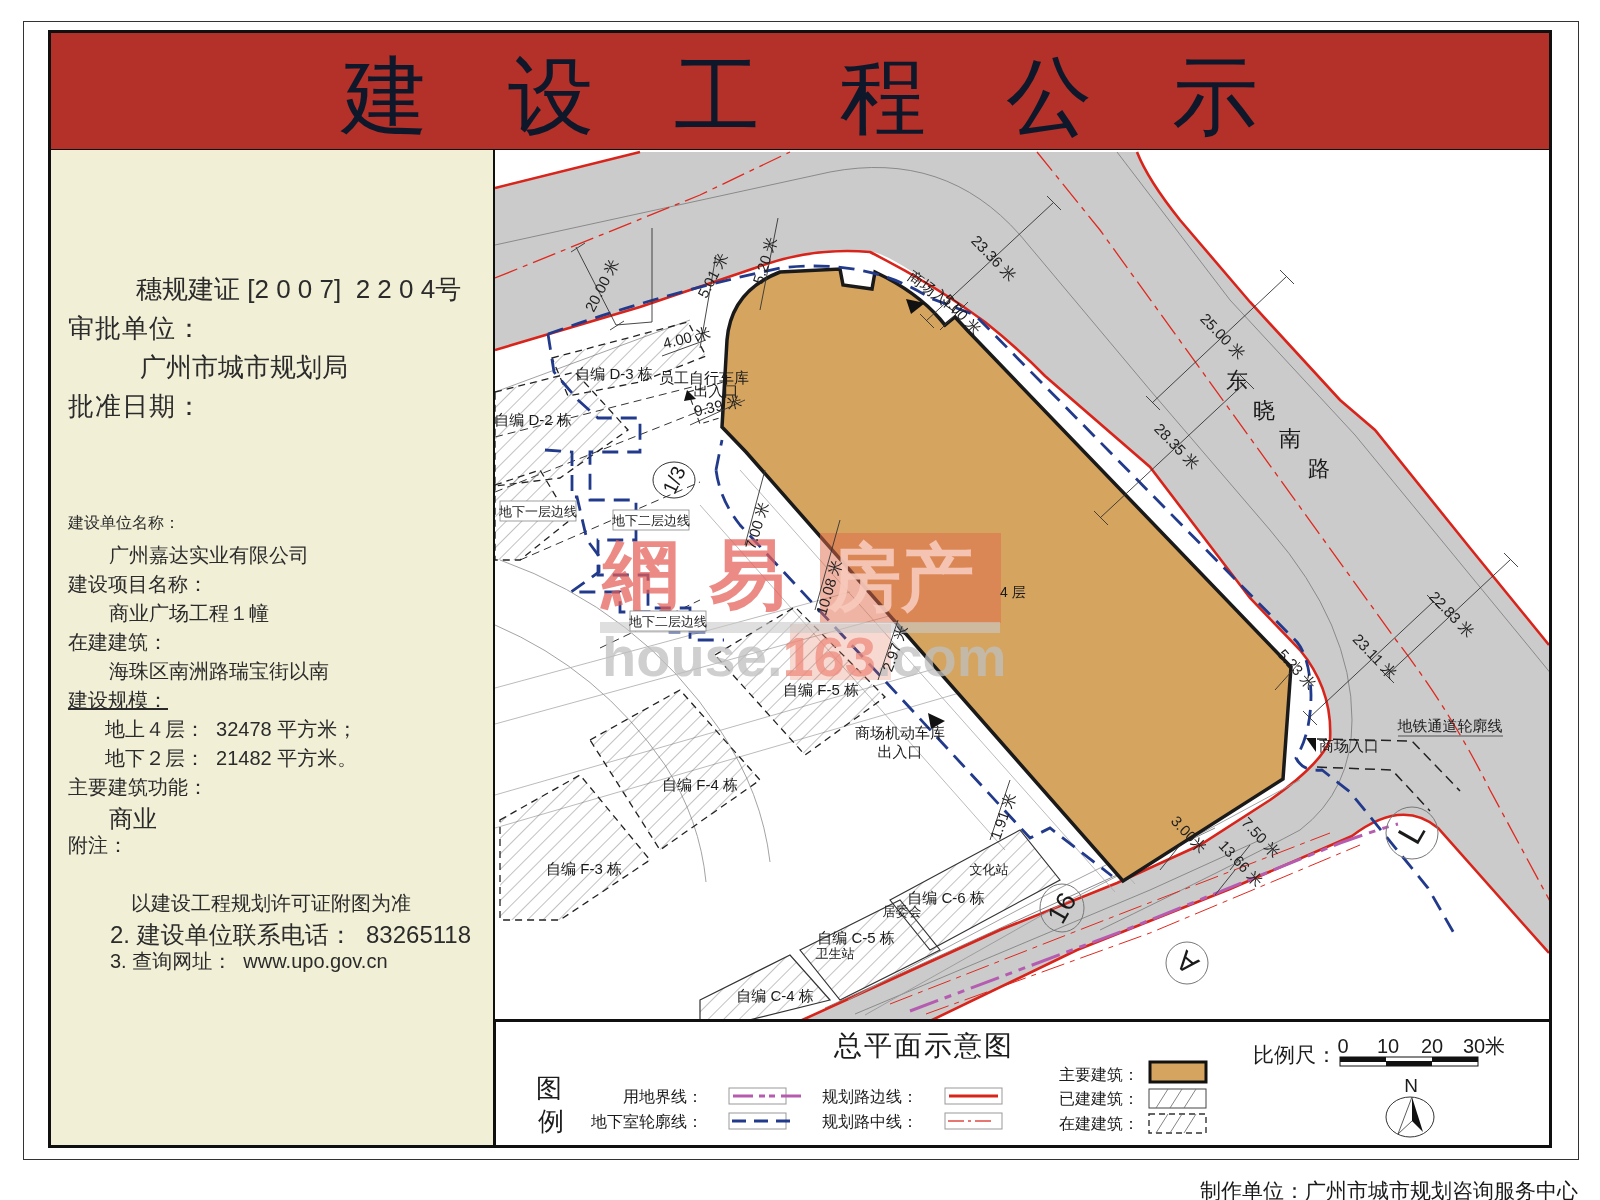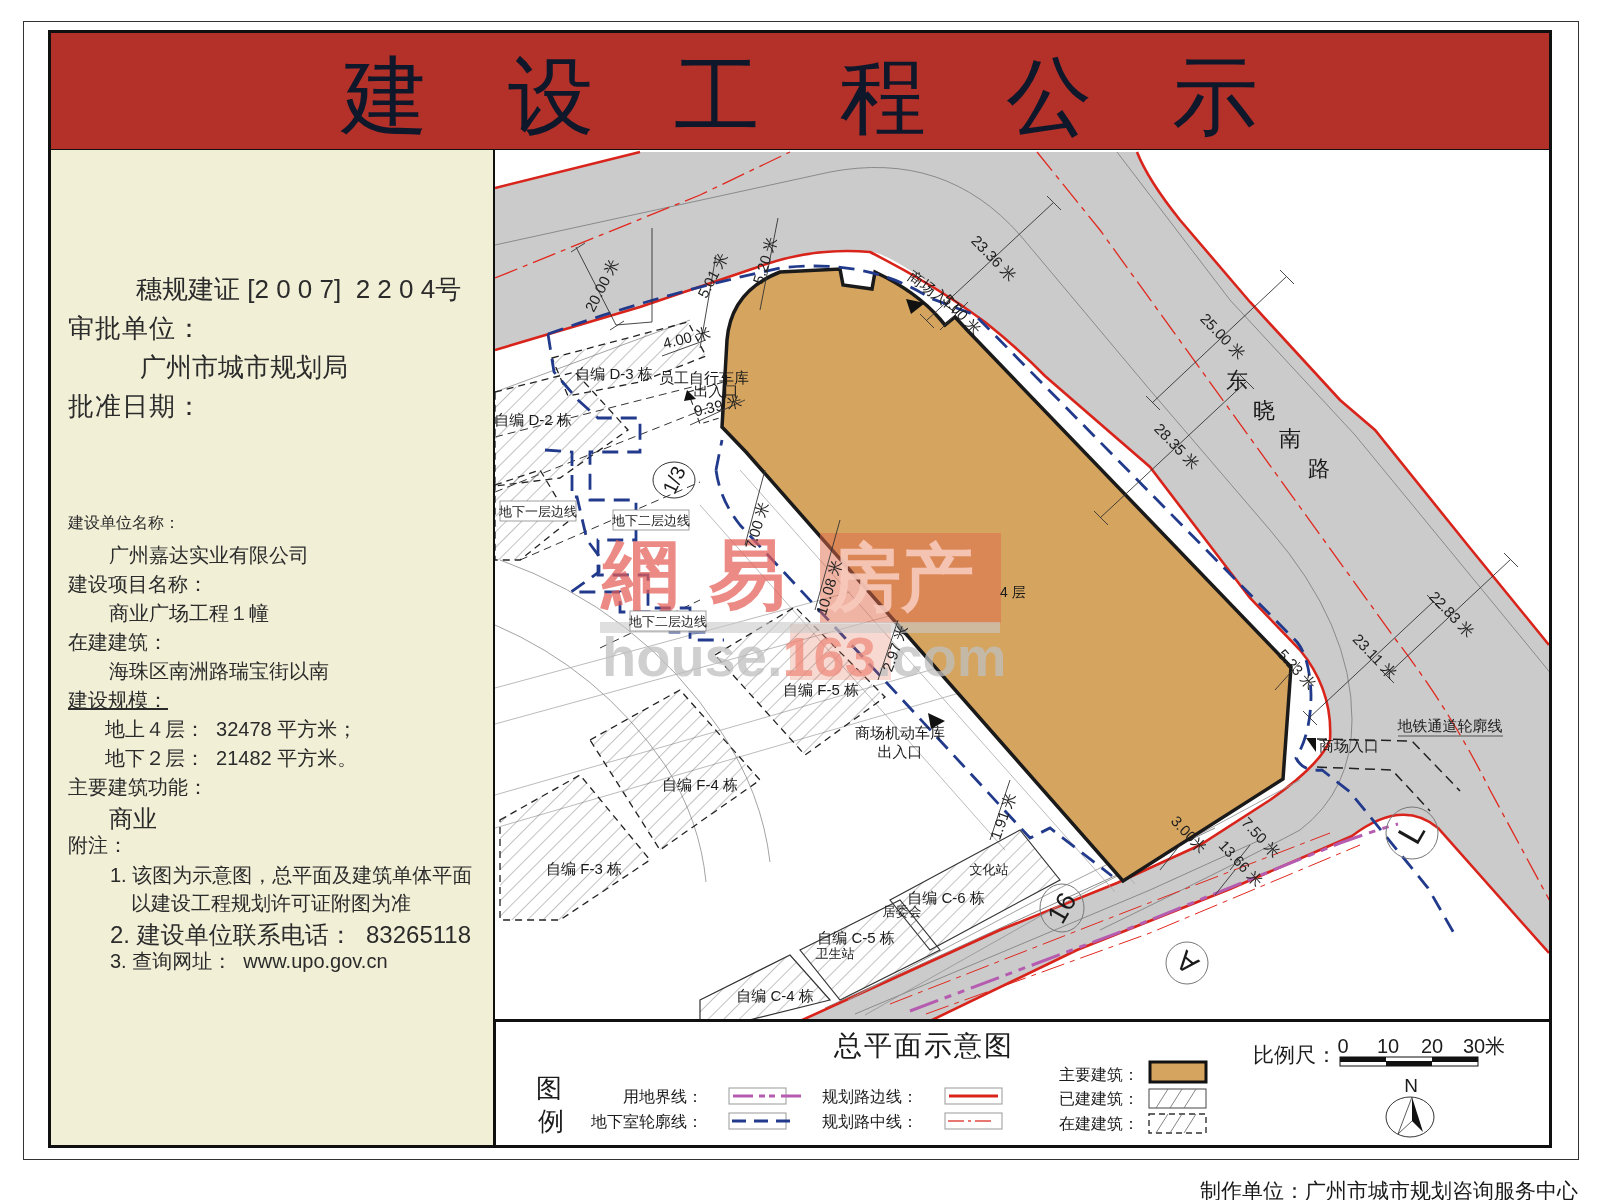--- a/index.html
+++ b/index.html
@@ -47,21 +47,20 @@
 <div class="abs" style="left:105px;top:716px;font-size:20px;">地上４层：&nbsp;&nbsp;32478 平方米；</div>
 
 <div class="abs" style="left:105px;top:745px;font-size:20px;">地下２层：&nbsp;&nbsp;21482 平方米。</div>
 
 <div class="abs" style="left:68px;top:774px;font-size:20px;">主要建筑功能：</div>
 
 <div class="abs" style="left:109px;top:803px;font-size:24px;">商业</div>
 
 <div class="abs" style="left:68px;top:832px;font-size:20px;">附注：</div>
 
-<div class="abs" style="left:110px;top:862px;font-size:20px;">1. 该图为示意图，总平面及建筑单体平面</div>
 
 <div class="abs" style="left:131px;top:890px;font-size:20px;font-family:Liberation Mono, monospace;">以建设工程规划许可证附图为准</div>
 
 <div class="abs" style="left:110px;top:919px;font-size:24px;text-align:right;">2. 建设单位联系电话：&nbsp;&nbsp;83265118</div>
 
 <div class="abs" style="left:110px;top:948px;font-size:20px;">3. 查询网址：&nbsp;&nbsp;www.upo.gov.cn</div>
 </div>
 
 <div id="plansvg" class="abs" style="left:495px;top:150px;">
 <svg width="1054" height="871" viewBox="495 150 1054 871" font-family="Liberation Sans, sans-serif">

